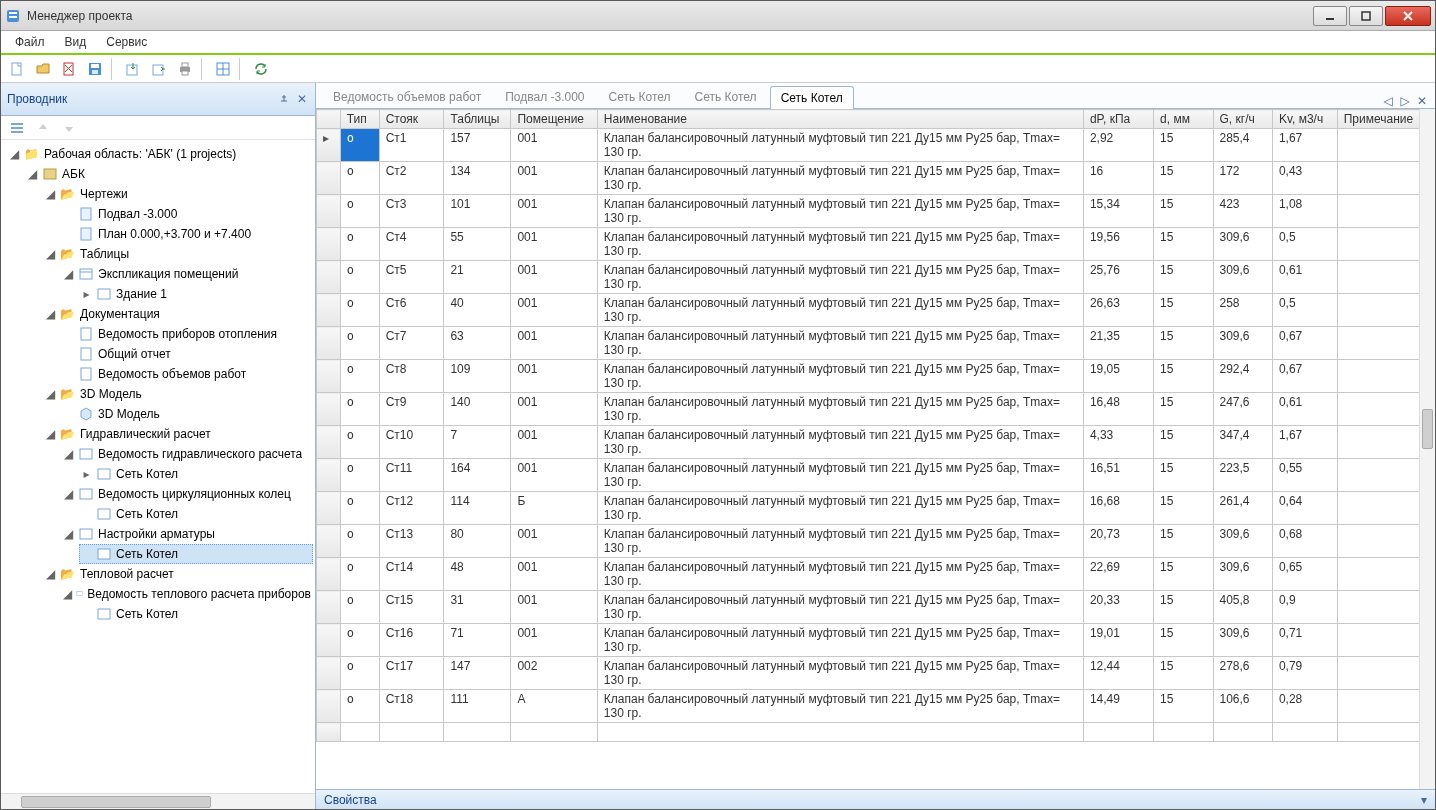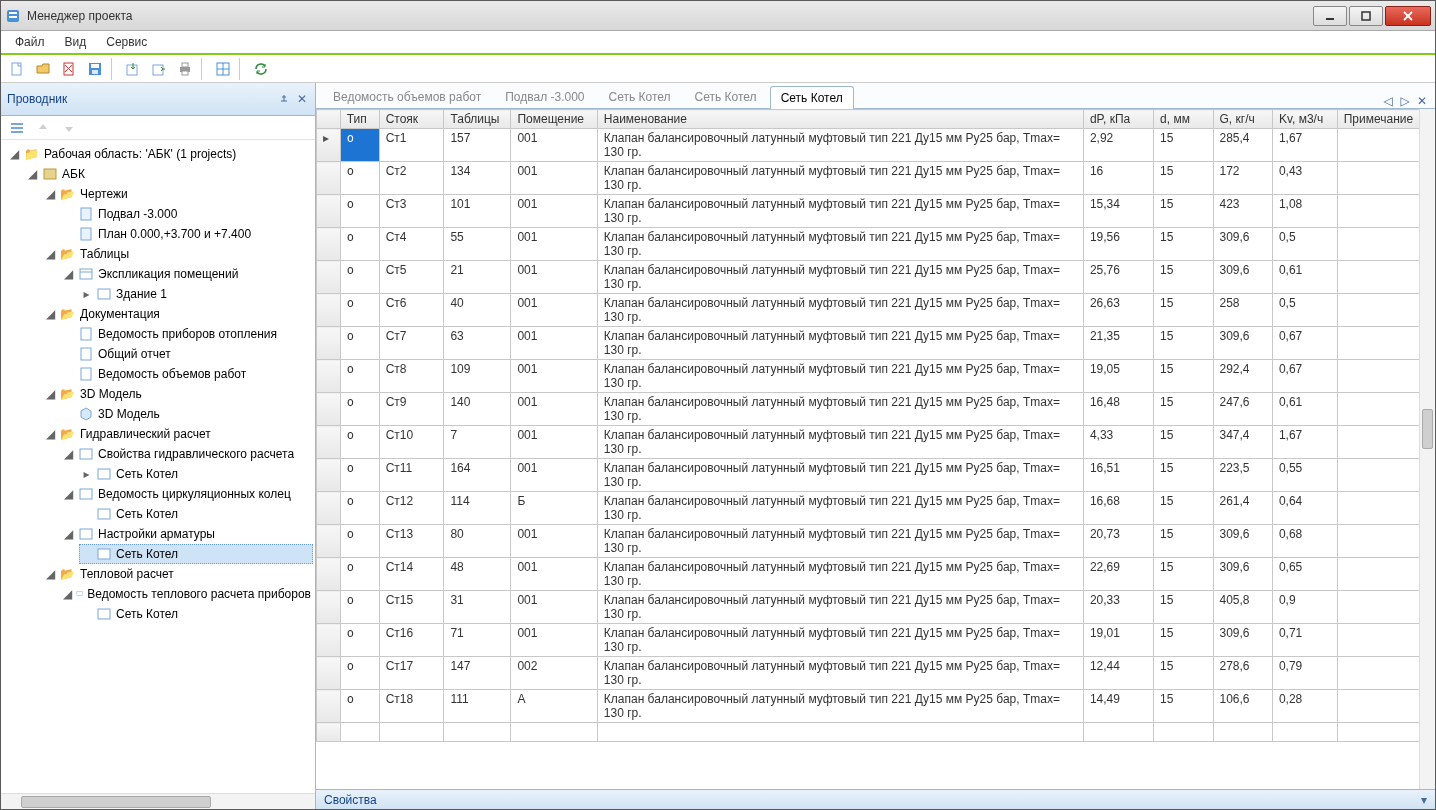--- a/index.html
+++ b/index.html
@@ -376,21 +376,21 @@
                       </div>
                     <ul>
                       <li>
                         <div class="node">
                             <span class="expander">◢</span>
                             <span class="ticon">
                               <svg viewBox="0 0 16 16">
                                 <rect x="2" y="3" width="12" height="10" fill="#fff" stroke="#7aa7d9"></rect>
                               </svg>
                             </span>
-                            <span>Свойства гидравлического расчета</span>
+                            <span>Ведомость гидравлического расчета</span>
                           </div>
                         <ul>
                             <li>
                               <div class="node">
                                 <span class="expander">▸</span>
                                 <span class="ticon">
                                   <svg viewBox="0 0 16 16">
                                     <rect x="2" y="3" width="12" height="10" fill="#fff" stroke="#7aa7d9"></rect>
                                   </svg>
                                 </span>

